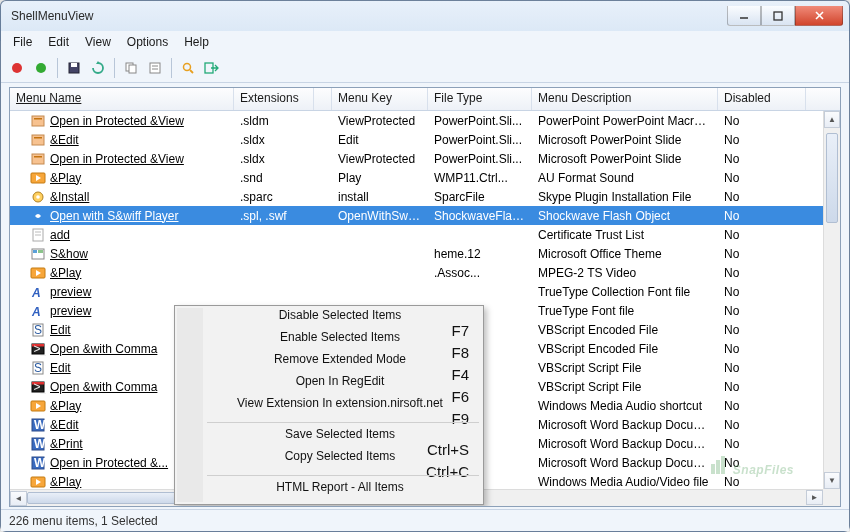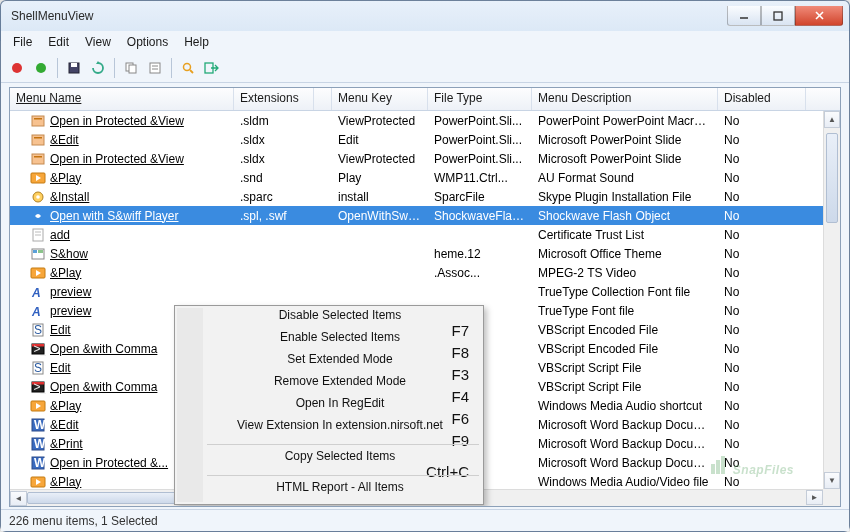--- a/index.html
+++ b/index.html
@@ -523,36 +523,36 @@
       <div class="ctxstrip"></div>
     <div class="ctxitem">
           <span>Disable Selected Items</span>
           <span class="shortcut">F7</span>
         </div>
         <div class="ctxitem">
           <span>Enable Selected Items</span>
           <span class="shortcut">F8</span>
         </div>
         <div class="ctxitem">
-          <span>Set Extended Mode</span>
-          <span class="shortcut">F3</span>
-        </div>
-        <div class="ctxitem">
           <span>Remove Extended Mode</span>
           <span class="shortcut">F4</span>
         </div>
         <div class="ctxitem">
           <span>Open In RegEdit</span>
           <span class="shortcut">F6</span>
         </div>
         <div class="ctxitem">
           <span>View Extension In extension.nirsoft.net</span>
           <span class="shortcut">F9</span>
         </div>
         <div class="ctxsep"></div>
+        <div class="ctxitem">
+          <span>Save Selected Items</span>
+          <span class="shortcut">Ctrl+S</span>
+        </div>
         <div class="ctxitem">
           <span>Copy Selected Items</span>
           <span class="shortcut">Ctrl+C</span>
         </div>
         <div class="ctxsep"></div>
         <div class="ctxitem">
           <span>HTML Report - All Items</span>
           <span class="shortcut"></span>
         </div>
       </div>

